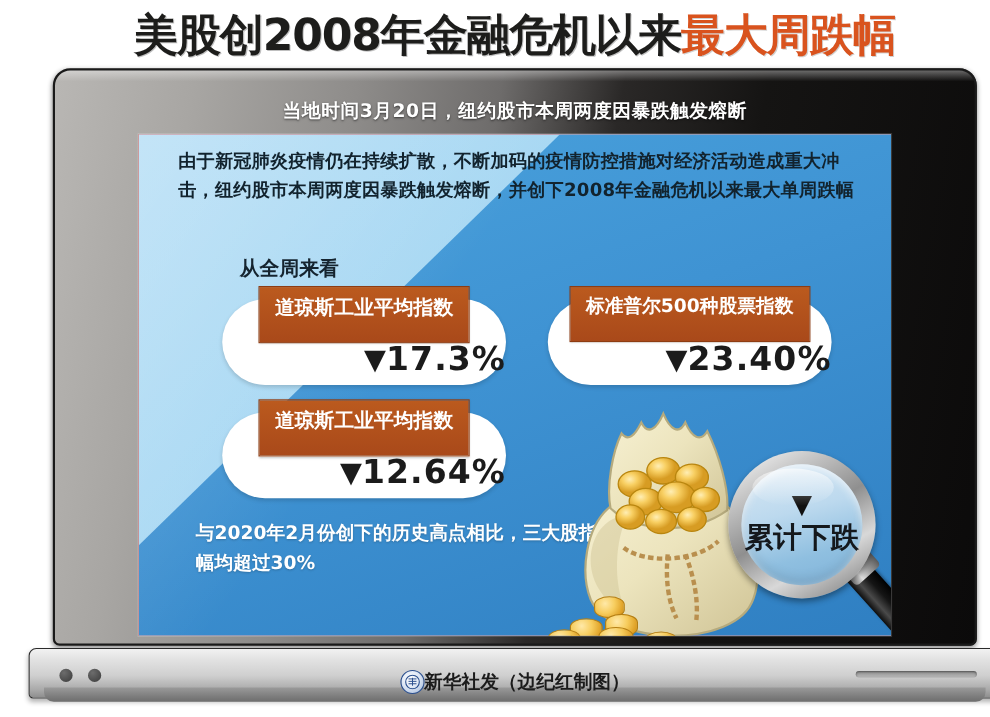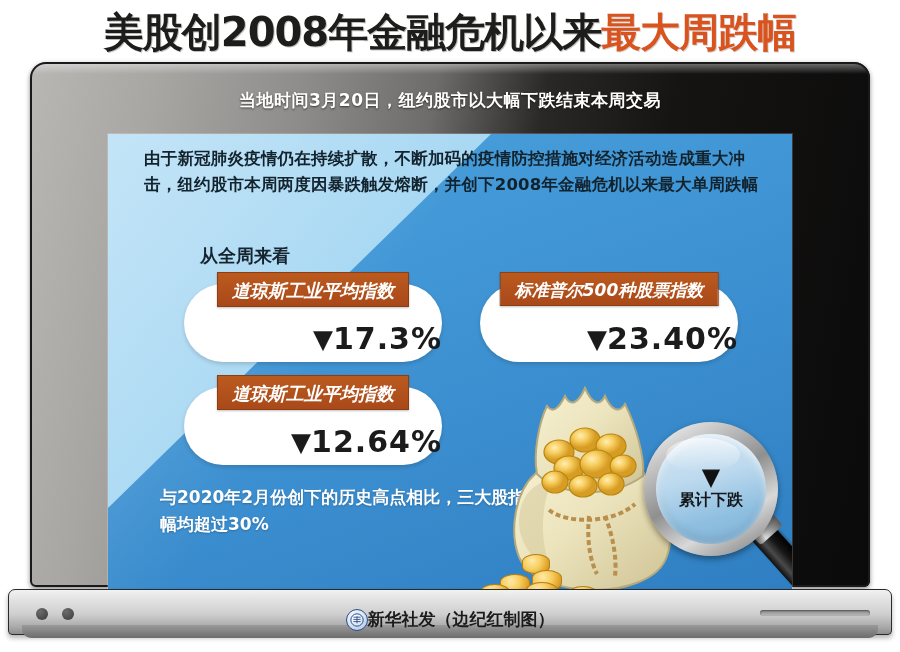--- a/index.html
+++ b/index.html
@@ -2,21 +2,21 @@
 <html><head>
 <meta charset="utf-8">
 <style>
   * { box-sizing: border-box; margin: 0; padding: 0; }
   html, body {
     width: 900px; height: 652px;
     background: #ffffff;
     font-family: "DejaVu Sans", "Liberation Sans", sans-serif;
     overflow: hidden;
   }
-  #root { position: relative; width: 760px; height: 652px; background: #fff; }
+  #root { position: relative; width: 760px; height: 652px; background: #fff; margin-left: 18px; }
 
   
   .headline {
     position: absolute; left: 0; top: 6px; width: 900px;
     text-align: center;
     font-size: 40px; line-height: 52px;
     font-weight: bold;
     letter-spacing: -1px;
     white-space: nowrap;
   }
@@ -51,21 +51,21 @@
     position: absolute; left: 30px; top: 20px; width: 840px; height: 36px;
     display: flex; align-items: center; justify-content: center;
     color: #ffffff; font-size: 17px; font-weight: bold;
     letter-spacing: .5px;
     text-shadow: 0 1px 2px rgba(0,0,0,.6);
     white-space: nowrap;
   }
 
   
   .screen {
-    position: absolute; left: 108px; top: 72px; width: 684px; height: 456px;
+    position: absolute; left: 108px; top: 60px; width: 684px; height: 456px;
     overflow: hidden;
     background: #ef4444;
     box-shadow: 0 0 0 1px rgba(255,255,255,.18);
   }
   .screen-bg-light {
     position: absolute; inset: 0;
     background: linear-gradient(135deg,#b3ddf5 0%, #a8d8f3 35%, #9fd3f1 60%, #8fcaed 100%);
   }
   .screen-bg-deep {
     position: absolute; inset: 0;
@@ -102,25 +102,24 @@
   .pill.p-sp  { left: 372px; top: 150px; }
   .pill.p-ndq { left: 76px;  top: 253px; }
 
   .pill-head {
     position: absolute; left: 50%; transform: translateX(-50%);
     top: -12px;
     background: #b4531a;
     background: linear-gradient(180deg,#bb5a1e,#a9491a);
     color: #fff;
     font-size: 18px; font-weight: bold;
-    padding: 6px 14px 3px;
+    padding: 6px 14px 20px;
     white-space: nowrap;
     border: 1px solid #8e3c12;
     box-shadow: 0 1px 2px rgba(0,0,0,.25);
-    font-style: italic;
   }
   .pill.p-sp .pill-head { font-size: 17px; }
   .pill-value {
     position: absolute; left: 0; right: 0; bottom: 6px;
     text-align: right;
     color: #1b1b1b; font-size: 30px; font-weight: bold;
     letter-spacing: 1px;
     white-space: nowrap;
   }
   .tri { font-size: 26px; vertical-align: 1px; letter-spacing: 0; }
@@ -167,21 +166,21 @@
   }
   .mag-lens {
     position: absolute; left: 12px; top: 12px; width: 110px; height: 110px;
     border-radius: 50%;
     background: linear-gradient(165deg,#dbe9f4 0%, #bcd9ee 40%, #8fbfe0 72%, #7fb2d8 100%);
     box-shadow: inset 0 3px 8px rgba(255,255,255,.7), inset 0 -6px 10px rgba(0,0,0,.10);
     display: flex; flex-direction: column;
     align-items: center; justify-content: center;
   }
   .mag-lens .lens-tri { font-size: 24px; color: #111; line-height: 18px; margin-bottom: 4px; }
-  .mag-lens .lens-text { font-size: 16px; font-weight: bold; color: #14181c; white-space: nowrap; }
+  .mag-lens .lens-text { font-size: 26px; font-weight: bold; color: #14181c; white-space: nowrap; }
   .mag-glare {
     position: absolute; left: 22px; top: 16px; width: 74px; height: 34px;
     border-radius: 50%;
     background: linear-gradient(180deg, rgba(255,255,255,.62), rgba(255,255,255,0));
   }
 
   
   .base {
     position: absolute; left: 8px; top: 527px; width: 884px; height: 46px;
     border-radius: 7px 7px 4px 4px;
@@ -231,21 +230,21 @@
     <span class="hl-dark">美股创2008年金融危机以来</span><span class="hl-accent">最大周跌幅</span>
   </div>
 
   <div class="laptop">
 
     <div class="lid">
       <div class="lid-gloss"></div>
     </div>
     <div class="lid-outline"></div>
 
-    <div class="subtitle">当地时间3月20日，纽约股市以大幅下跌结束本周交易</div>
+    <div class="subtitle">当地时间3月20日，纽约股市本周两度因暴跌触发熔断</div>
 
     <div class="screen">
       <div class="screen-bg-light"></div>
       <div class="screen-bg-deep"></div>
       <div class="screen-sheen"></div>
 
       <div class="para">由于新冠肺炎疫情仍在持续扩散，不断加码的疫情防控措施对经济活动造成重大冲击，纽约股市本周两度因暴跌触发熔断，并创下2008年金融危机以来最大单周跌幅</div>
 
       <div class="week-label">从全周来看</div>
 

